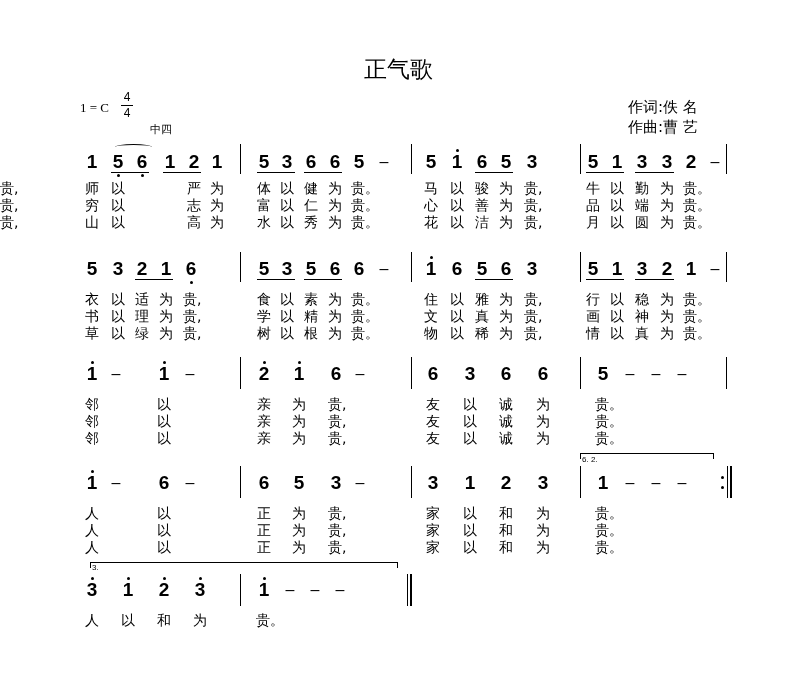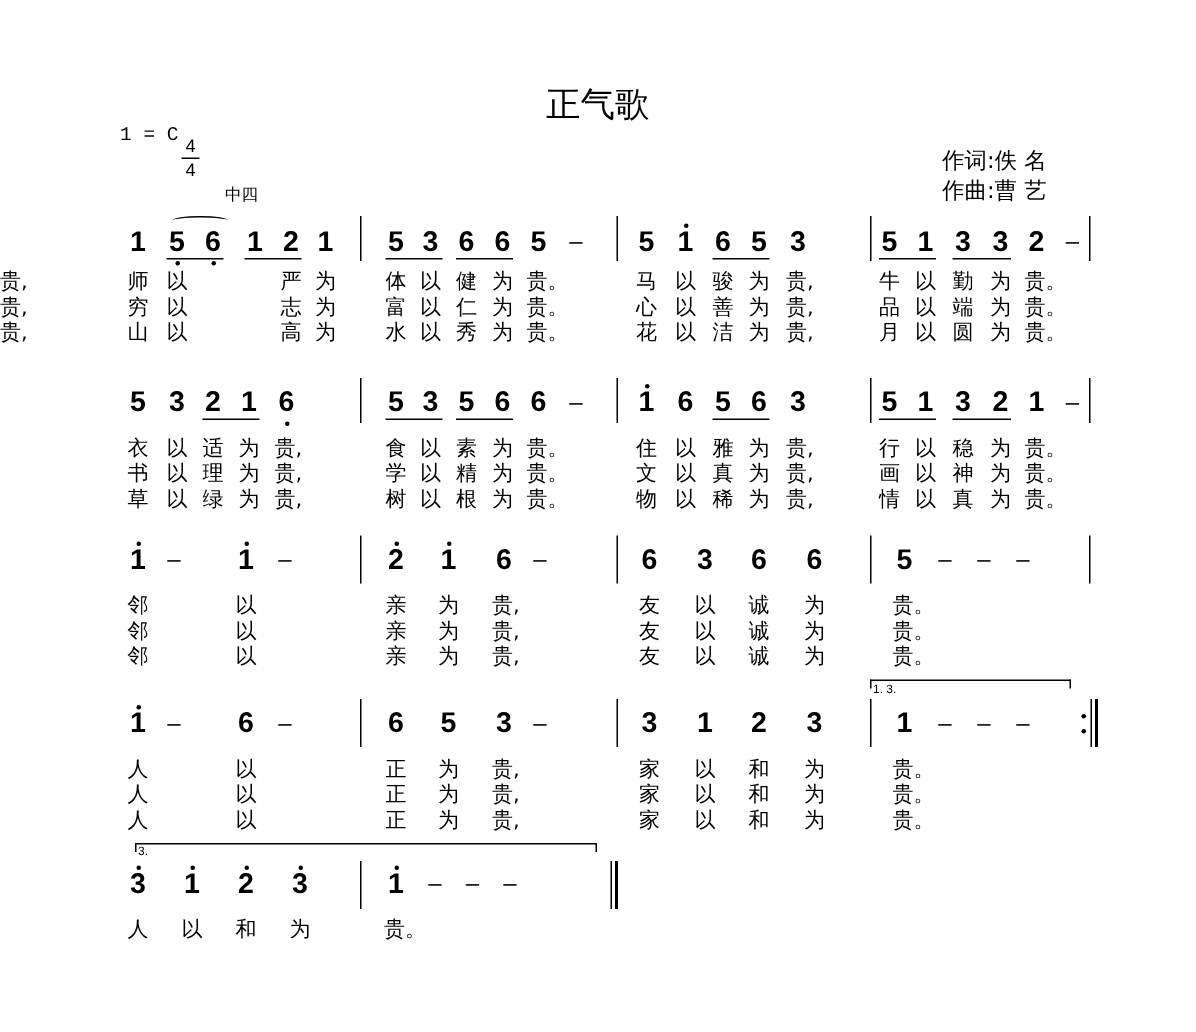--- a/index.html
+++ b/index.html
@@ -2,21 +2,21 @@
 <html><head>
 <meta charset="utf-8">
 <style>
   * { margin: 0; padding: 0; box-sizing: border-box; }
   body {
     width: 797px; height: 688px; background: #ffffff; position: relative;
     overflow: hidden; font-family: "DejaVu Sans", "Liberation Sans", sans-serif; color: #000;
   }
   .abs { position: absolute; }
   .title { left: 0; width: 797px; top: 54px; text-align: center; font-size: 23px; font-family: "DejaVu Sans", sans-serif; }
-  .key { left: 80px; top: 82px; font-size: 13px; font-family: Liberation Mono, monospace; }
+  .key { left: 80px; top: 100px; font-size: 13px; font-family: Liberation Serif, serif; }
   .timesig { left: 121px; top: 90px; width: 12px; font-size: 12px; text-align: center; font-family: "Liberation Sans", sans-serif; line-height: 15px; }
   .timesig .bar { border-top: 1px solid #000; width: 12px; }
   .tempo { left: 150px; top: 122px; font-size: 11px; }
   .credit { font-size: 15px; left: 628px; }
   .note {
     position: absolute; font-family: "Liberation Sans", sans-serif; font-weight: bold;
     font-size: 19px; width: 14px; text-align: center; line-height: 20px;
   }
   .dash { position: absolute; font-family: "Liberation Sans", sans-serif; font-size: 16px; line-height: 20px; width: 14px; text-align: center; }
   .dot-above { position: absolute; width: 3px; height: 3px; background: #000; border-radius: 50%; }
@@ -352,21 +352,21 @@
     <div class="lyric" style="left: 120px; top: 612px;">以</div>
     <div class="lyric" style="left: 156px; top: 612px;">和</div>
     <div class="lyric" style="left: 192px; top: 612px;">为</div>
     <div class="note" style="left: 257px; top: 580px;">1</div>
     <div class="dot-above" style="left: 263px; top: 577px;"></div>
     <div class="dash" style="left: 283px; top: 580px;">–</div>
     <div class="dash" style="left: 308px; top: 580px;">–</div>
     <div class="dash" style="left: 333px; top: 580px;">–</div>
     <div class="lyric" style="left: 256px; top: 612px;">贵。</div>
     <div class="volta" style="left: 580px; top: 453px; width: 134px;"></div>
-    <div class="volta-label" style="left: 582px; top: 455px;">1. 3.</div>
+    <div class="volta-label" style="left: 582px; top: 455px;">6. 2.</div>
     <div class="volta" style="left: 90px; top: 562px; width: 308px;"></div>
     <div class="volta-label" style="left: 92px; top: 563px;">3.</div>
     <div class="dot-above" style="left: 721px; top: 476px;"></div>
     <div class="dot-above" style="left: 721px; top: 486px;"></div>
     <div class="barline" style="left: 727px; top: 466px; height: 32px;"></div>
     <div class="barline" style="left: 730px; top: 466px; height: 32px; width: 2px;"></div>
     <div class="barline" style="left: 407px; top: 574px; height: 32px;"></div>
     <div class="barline" style="left: 410px; top: 574px; height: 32px; width: 2px;"></div>
   </div>
 

